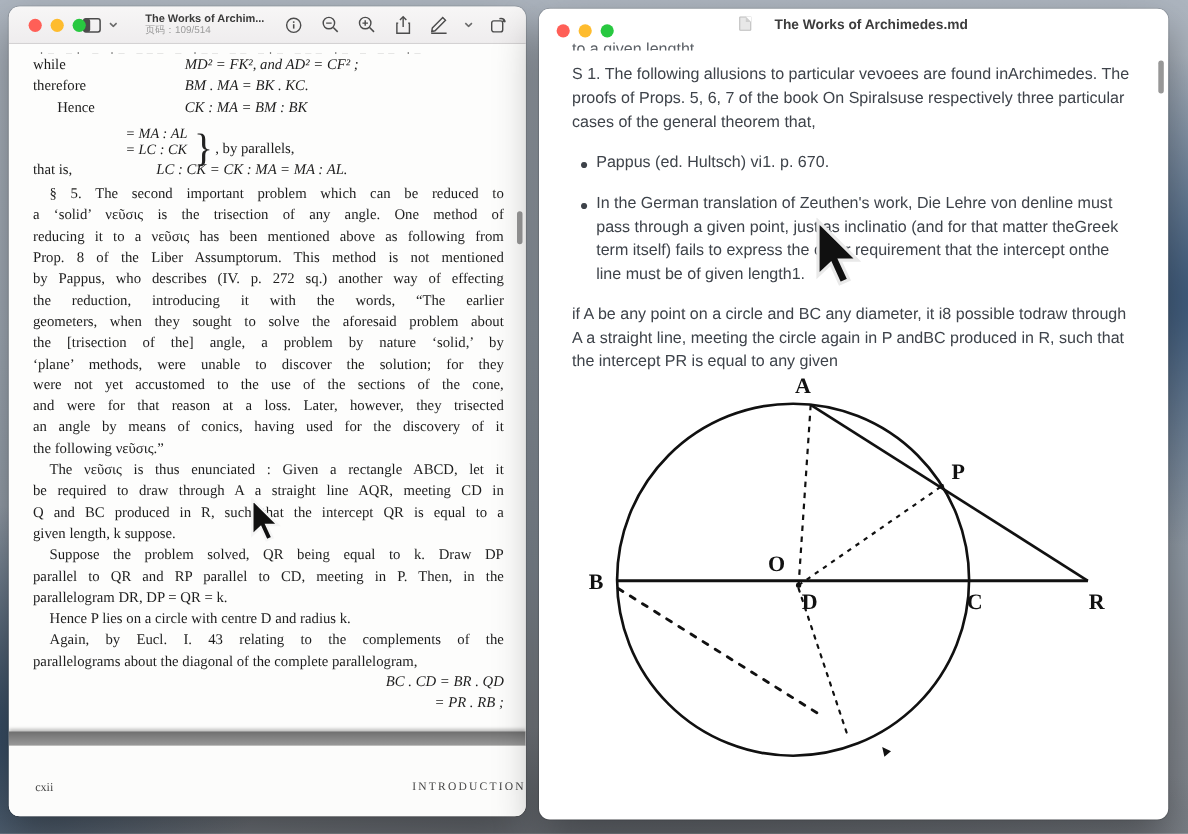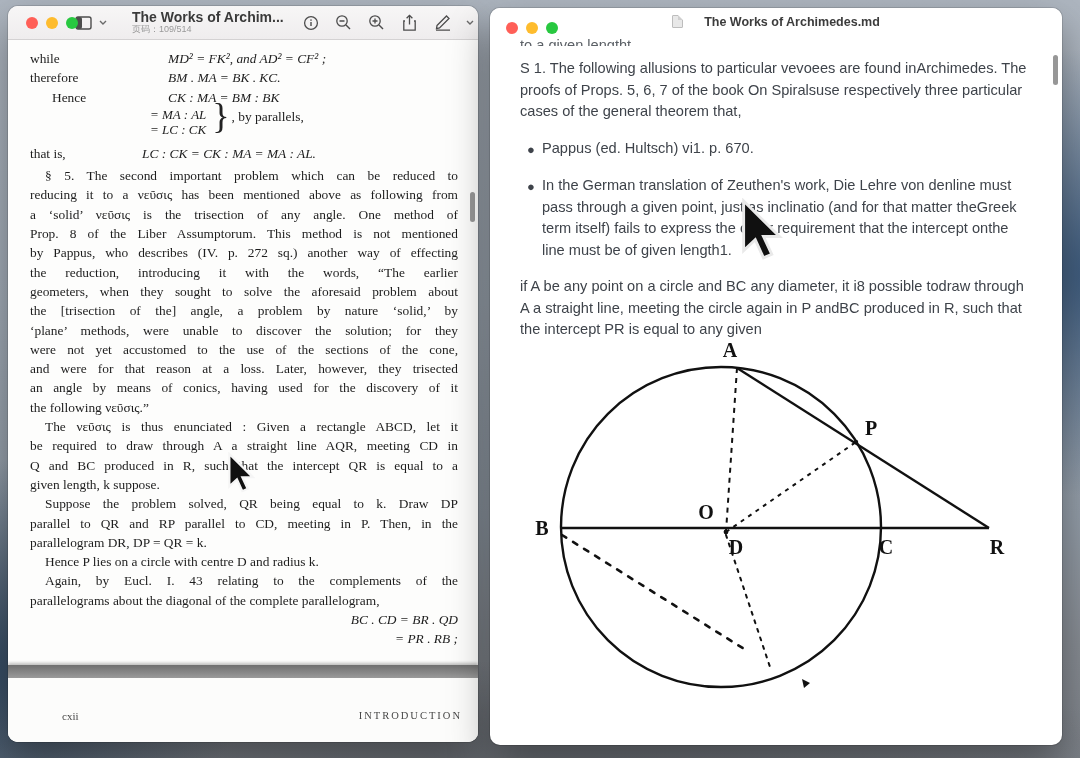--- a/index.html
+++ b/index.html
@@ -23,49 +23,49 @@
   .light { width:12px; height:12px; border-radius:50%; }
 
   
   .toolbar { position:relative; height:34px; background:linear-gradient(#f7f6f6,#efedee);
     border-bottom:1px solid #d4d2d3; display:flex; align-items:center; }
   .toolbar .lights { left:18px; top:11px; }
   .tb-btn { display:flex; align-items:center; justify-content:center; width:26px; height:24px;
     border-radius:5px; color:#4c4c4c; }
   .tb-btn svg { display:block; }
   .title-block { margin-left:22px; line-height:1.1; }
-  .tb-title { font-size:14px; font-weight:bold; color:#3a3a3a; white-space:nowrap; }
+  .tb-title { font-size:10px; font-weight:bold; color:#3a3a3a; white-space:nowrap; }
   .tb-subtitle { font-size:9px; color:#9a9a9a; }
   .sidebar-group { margin-left:62px; display:flex; align-items:center; }
   .icons-row { display:flex; align-items:center; margin-left:14px; gap:7px; }
 
   
   .doc { position:relative; height:702px; background:#fdfdfc; overflow:hidden;
     font-family:"Liberation Serif", serif; color:#1d1d1d; }
   .page-body { padding:0 20px 0 22px; font-size:13.4px; line-height:19.3px; }
   .clipped-line { height:9px; overflow:hidden; color:#4a4a4a; letter-spacing:4px; font-size:11px;
     white-space:nowrap; padding:0 6px; }
   .scanline { text-align:justify; text-align-last:justify; }
   .scanline.end { text-align-last:left; }
   .scanline.ind { text-indent:15px; }
   .eq-row { display:flex; }
   .eq-label { flex:0 0 138px; }
   .eq-label.ind2 { padding-left:22px; }
   .eq-f { font-style:italic; }
-  .brace-block { display:flex; align-items:flex-start; margin-left:120px; height:37px; }
+  .brace-block { display:flex; align-items:flex-end; margin-left:84px; height:37px; }
   .brace-lines { font-style:italic; line-height:15.5px; font-size:13px; }
   .brace-glyph { font-size:36px; font-weight:300; margin:0 2px 0 6px; color:#222;
     font-family:"Liberation Serif", serif; }
   .center-eq { text-align:right; font-style:italic; }
   .center-eq.second { padding-left:58px; }
   .page-gap { margin-top:16px; height:13px; background:linear-gradient(#6f6f6f,#9a9a9a);
     box-shadow:0 -2px 3px rgba(0,0,0,.25); }
   .next-page { height:72px; background:#fcfcfb; position:relative; }
-  .pg-footer { position:absolute; left:0; right:16px; top:32px; padding:0 24px; font-size:11px;
-    color:#474747; display:flex;margin-left:30px; }
+  .pg-footer { position:absolute; left:0; right:0; top:32px; padding:0 24px; font-size:11px;
+    color:#474747; display:flex; }
   .pg-footer .center { position:absolute; left:0; right:0; text-align:right;
     letter-spacing:2px; font-size:10.5px; }
   .vscroll { position:absolute; width:5px; border-radius:3px; background:#979797; }
 
   
   .r-titlebar { position:relative; height:27px; display:flex; align-items:center;
     justify-content:center; background:#fff; }
   .r-titlebar .lights { left:16px; top:14px; }
   .r-title { font-size:12.5px; font-weight:bold; color:#3c3c3c; display:flex; align-items:center; gap:21px; }
   .doc-ico { width:11px; height:13px; background:#e8e8e8; border:1px solid #bdbdbd; border-radius:1px;
@@ -187,22 +187,22 @@
         <span>, by parallels,</span>
       </div>
 
       <div class="eq-row">
         <span class="eq-label" style="flex-basis:112px">that is,</span>
         <span class="eq-f">LC : CK = CK : MA = MA : AL.</span>
       </div>
 
       <div style="margin-top:3px">
         <div class="scanline ind">§ 5.  The second important problem which can be reduced to</div>
+        <div class="scanline">a ‘solid’ νεῦσις is the trisection of any angle.  One method of</div>
         <div class="scanline">reducing it to a νεῦσις has been mentioned above as following from</div>
-        <div class="scanline">a ‘solid’ νεῦσις is the trisection of any angle.  One method of</div>
         <div class="scanline">Prop. 8 of the Liber Assumptorum.  This method is not mentioned</div>
         <div class="scanline">by Pappus, who describes (IV. p. 272 sq.) another way of effecting</div>
         <div class="scanline">the reduction, introducing it with the words, “The earlier</div>
         <div class="scanline">geometers, when they sought to solve the aforesaid problem about</div>
         <div class="scanline">the [trisection of the] angle, a problem by nature ‘solid,’ by</div>
         <div class="scanline">‘plane’ methods, were unable to discover the solution; for they</div>
         <div class="scanline">were not yet accustomed to the use of the sections of the cone,</div>
         <div class="scanline">and were for that reason at a loss.  Later, however, they trisected</div>
         <div class="scanline">an angle by means of conics, having used for the discovery of it</div>
         <div class="scanline end">the following νεῦσις.”</div>

